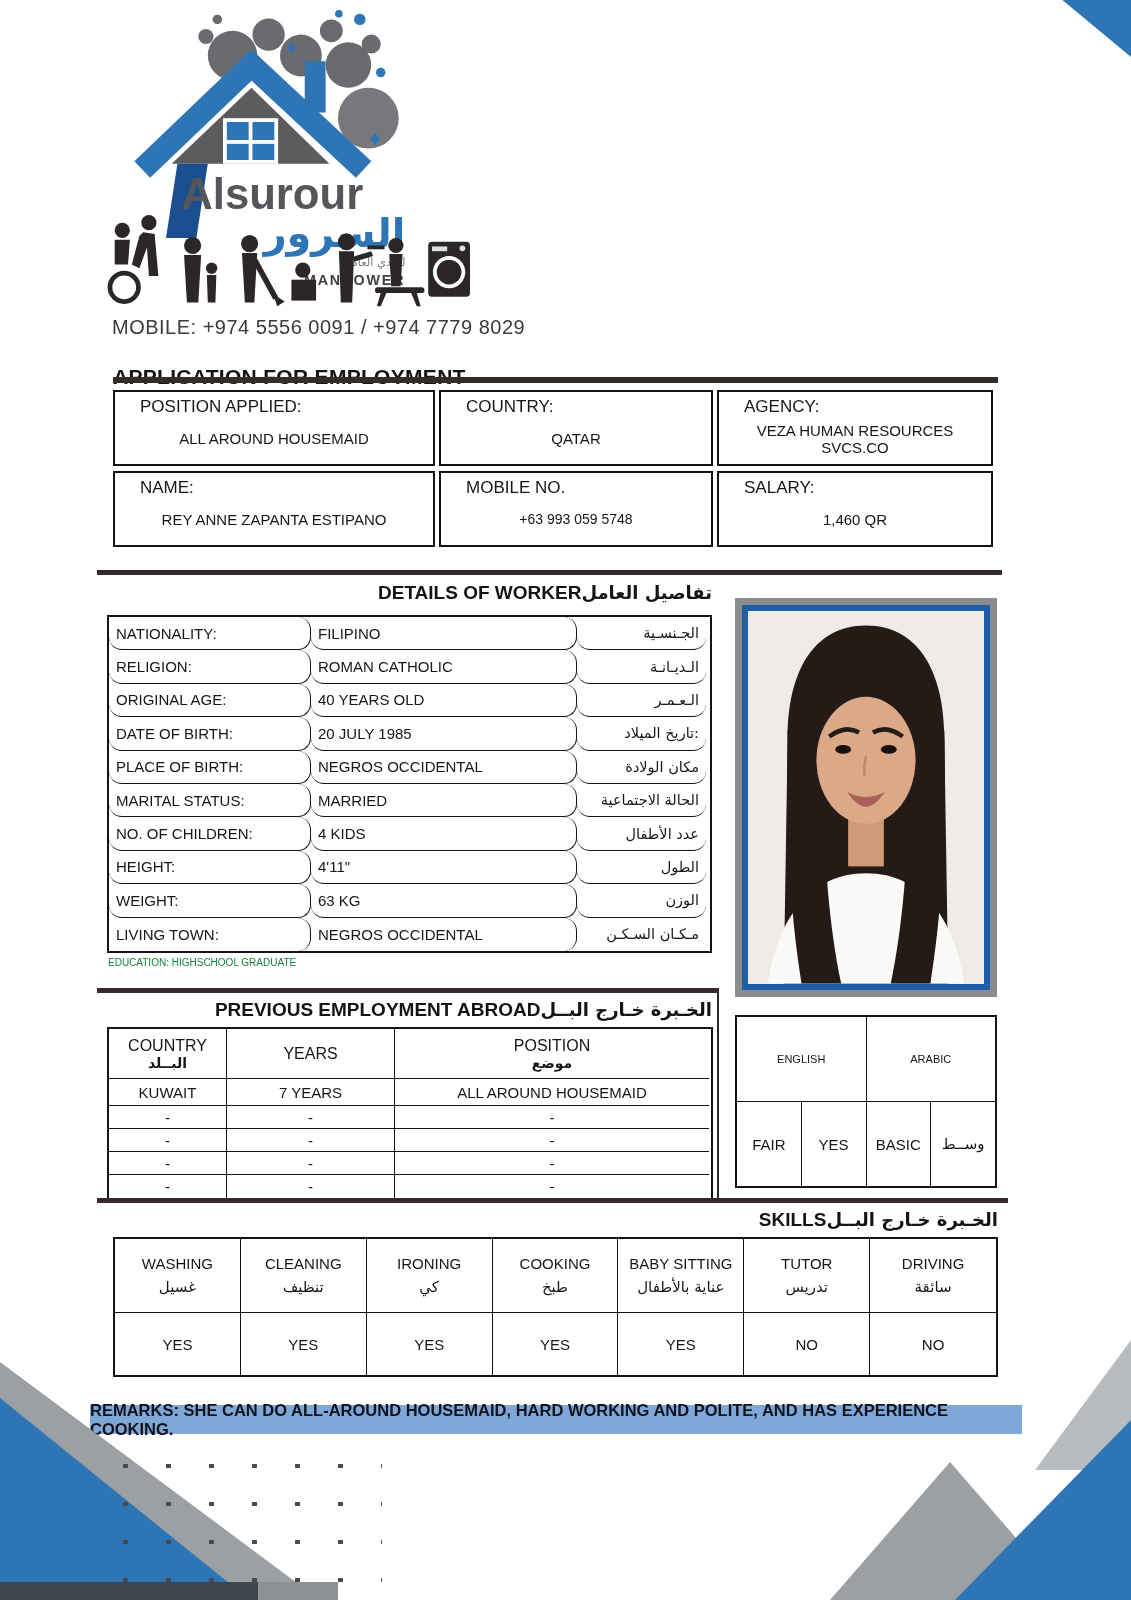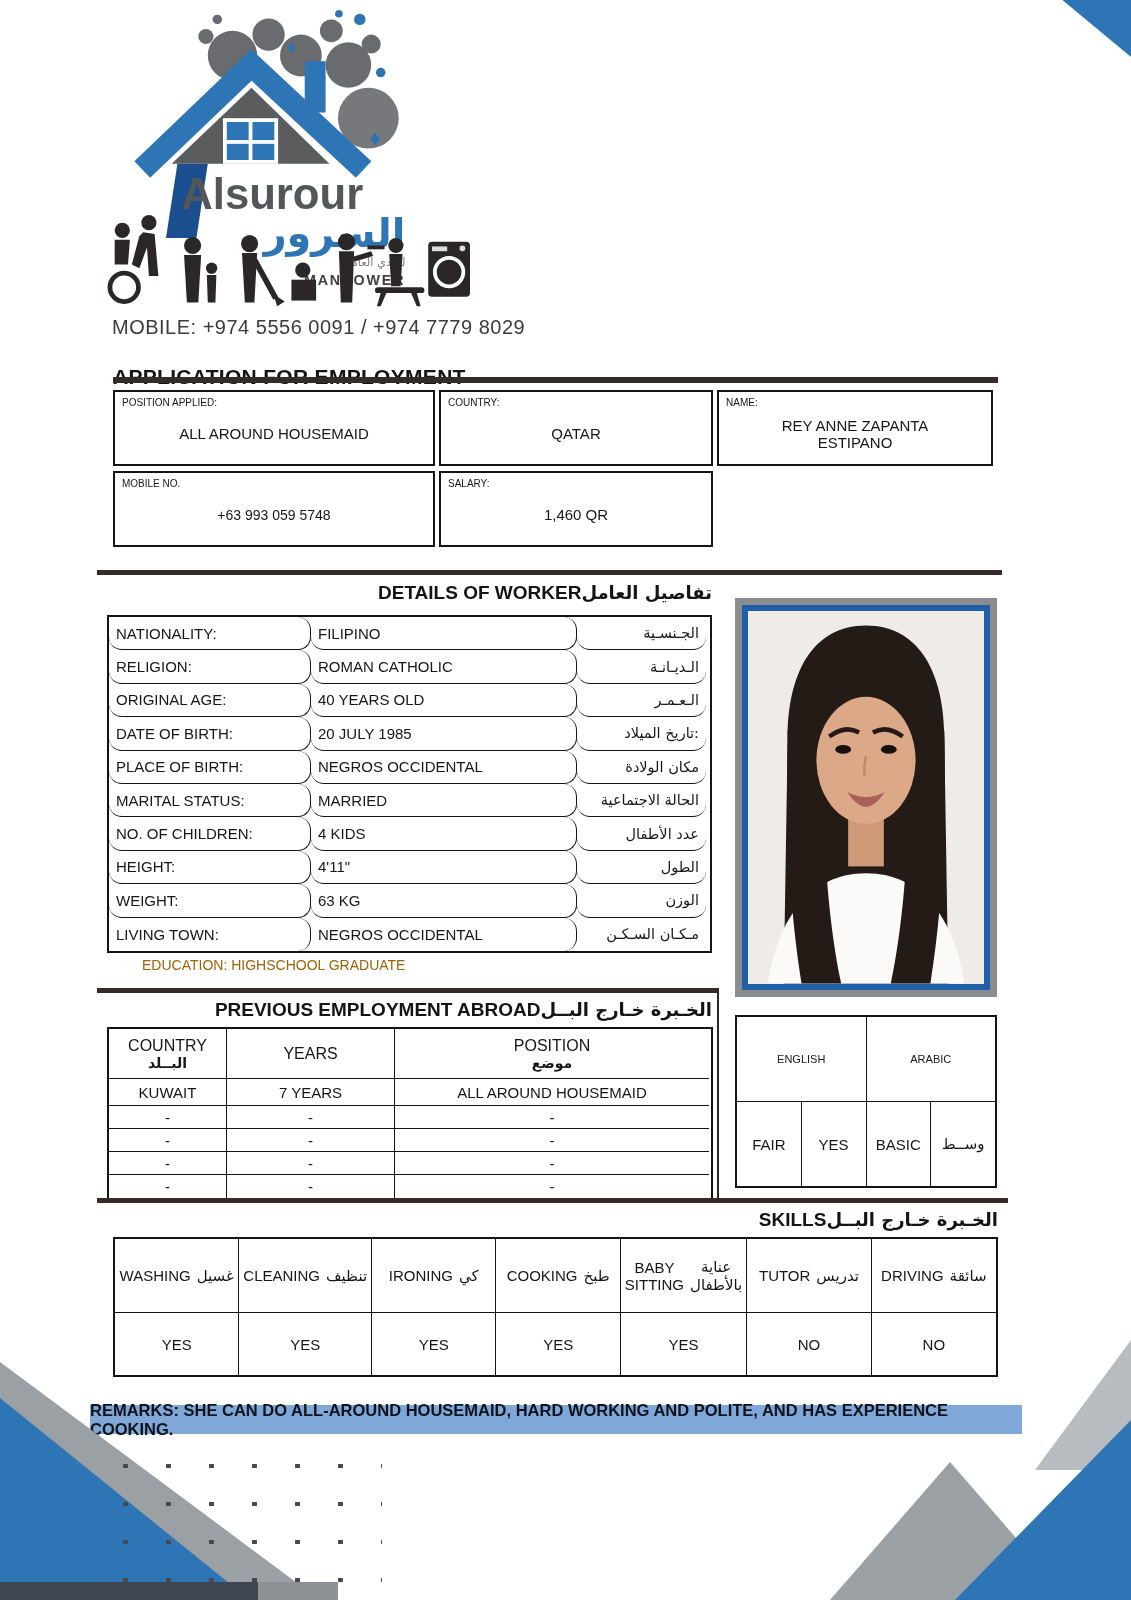--- a/index.html
+++ b/index.html
@@ -10,36 +10,36 @@
   
   .bar{position:absolute;background:#352b2b;}
   
   .mobile-line{position:absolute;left:112px;top:316px;font-size:20px;color:#3b3b3b;letter-spacing:.5px;}
   .app-title{position:absolute;left:113px;top:365px;font-size:21px;font-weight:bold;color:#141414;letter-spacing:.3px;}
   
   .app-grid{position:absolute;left:113px;top:390px;width:884px;display:grid;
             grid-template-columns:322px 274px 276px;grid-template-rows:76px 76px;
             column-gap:4px;row-gap:5px;}
   .app-cell{border:2px solid #141414;display:flex;flex-direction:column;background:#fff;box-sizing:border-box;}
-  .app-label{font-size:10px;padding:5px 7px;}
+  .app-label{font-size:17px;padding:5px 17px;margin-left:8px;}
   .app-value{flex:1;display:flex;align-items:center;justify-content:center;text-align:center;
              font-size:15px;padding:0 24px 10px;}
   
   .sec-row{position:absolute;display:flex;justify-content:flex-end;align-items:baseline;}
   .sec-title{font-size:19px;font-weight:bold;color:#141414;}
   .sec-title-ar{font-size:18px;font-weight:bold;color:#141414;}
   
   .details-grid{position:absolute;left:107px;top:615px;width:605px;border:2px solid #141414;
                 display:grid;grid-template-columns:202px 266px 129px;grid-auto-rows:33.4px;box-sizing:border-box;}
   .dc{border-right:1.5px solid #141414;border-bottom:1.5px solid #141414;display:flex;align-items:center;
       font-size:15px;padding:0 7px;box-sizing:border-box;overflow:hidden;white-space:nowrap;border-radius:13px;}
   .dc:nth-child(3n){border-right:none;}
   .dc:nth-last-child(-n+3){border-bottom:none;}
   .dc.a{justify-content:flex-end;font-family:"DejaVu Sans",sans-serif;font-size:14.5px;}
-  .education-line{position:absolute;left:108px;top:957px;font-size:14px;color:#a16207;margin-left:34px;}
+  .education-line{position:absolute;left:108px;top:957px;font-size:10px;color:#15803d;}
   
   .photo-frame{position:absolute;left:735px;top:598px;width:262px;height:399px;background:#8a8c8f;
                padding:7px;box-sizing:border-box;}
   .photo-blue{width:100%;height:100%;border:6px solid #1f5fa8;background:#efece8;box-sizing:border-box;overflow:hidden;}
   
   .emp-grid{position:absolute;left:107px;top:1027px;width:606px;border:2px solid #141414;display:grid;
             grid-template-columns:118px 168px 314px;grid-template-rows:50px 27px 23px 23px 23px 23px;box-sizing:border-box;}
   .ec{border-right:1.5px solid #141414;border-bottom:1.5px solid #141414;display:flex;flex-direction:column;
       align-items:center;justify-content:center;text-align:right;font-size:15px;box-sizing:border-box;}
   .ec:nth-child(3n){border-right:none;}
@@ -52,21 +52,21 @@
   .lang-top{flex:1;display:flex;border-bottom:1.5px solid #141414;}
   .lang-top>div{flex:1;display:flex;align-items:center;justify-content:center;font-size:11px;}
   .lang-top>div:first-child{border-right:1.5px solid #141414;}
   .lang-bottom{flex:1;display:flex;}
   .lang-bottom>div{flex:1;display:flex;align-items:center;justify-content:center;font-size:15px;
                    border-right:1.5px solid #141414;}
   .lang-bottom>div:last-child{border-right:none;}
   
   .skills-grid{position:absolute;left:113px;top:1237px;width:885px;border:2px solid #141414;display:grid;
                grid-template-columns:repeat(7,1fr);grid-template-rows:74px 62px;box-sizing:border-box;}
-  .sc{border-right:1.5px solid #141414;border-bottom:1.5px solid #141414;display:flex;flex-direction:row;
+  .sc{border-right:1.5px solid #141414;border-bottom:1.5px solid #141414;display:flex;flex-direction:column;
       align-items:center;justify-content:center;text-align:center;font-size:15px;gap:6px;box-sizing:border-box;padding:0 4px;}
   .sc:nth-child(7n){border-right:none;}
   .sc:nth-last-child(-n+7){border-bottom:none;}
   
   .remarks{position:absolute;left:90px;top:1405px;width:932px;height:29px;background:#7fa8d9;
            display:flex;align-items:center;justify-content:center;font-weight:bold;font-size:16.5px;color:#10131c;}
   
   .vline{position:absolute;left:717px;top:988px;width:2px;height:212px;background:#2a2a2a;}
   
   .deco{position:absolute;}
@@ -167,20 +167,24 @@
   <div class="app-grid">
     <div class="app-cell">
       <div class="app-label">POSITION APPLIED:</div>
       <div class="app-value">ALL AROUND HOUSEMAID</div>
     </div>
     <div class="app-cell">
       <div class="app-label">COUNTRY:</div>
       <div class="app-value">QATAR</div>
     </div>
     <div class="app-cell">
+      <div class="app-label">AGENCY:</div>
+      <div class="app-value">VEZA HUMAN RESOURCES SVCS.CO</div>
+    </div>
+    <div class="app-cell">
       <div class="app-label">NAME:</div>
       <div class="app-value">REY ANNE ZAPANTA ESTIPANO</div>
     </div>
     <div class="app-cell">
       <div class="app-label">MOBILE NO.</div>
       <div class="app-value" style="font-size:14px;">+63 993 059 5748</div>
     </div>
     <div class="app-cell">
       <div class="app-label">SALARY:</div>
       <div class="app-value">1,460 QR</div>

